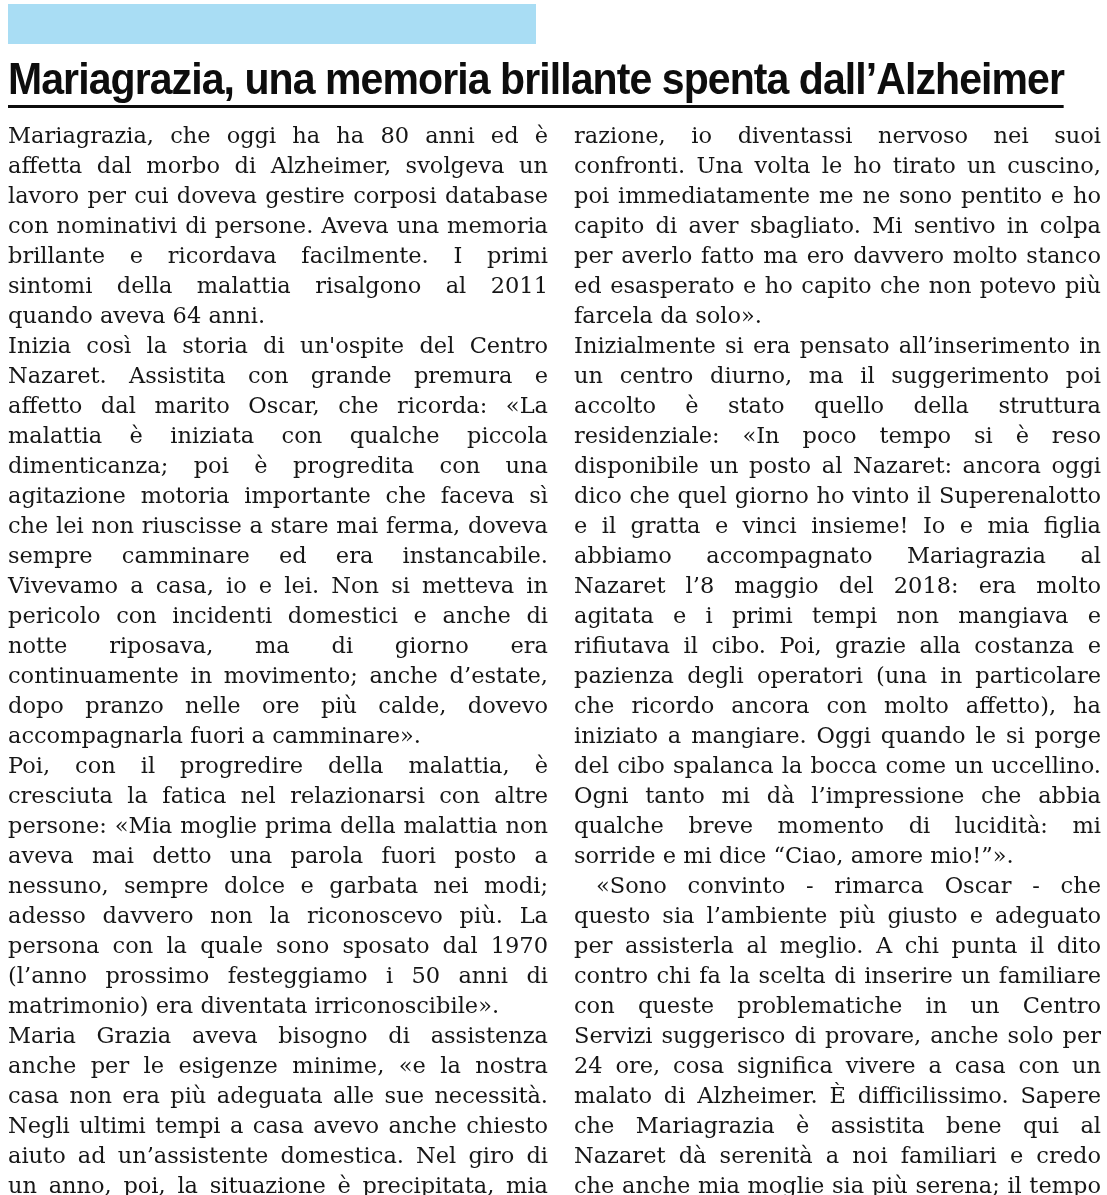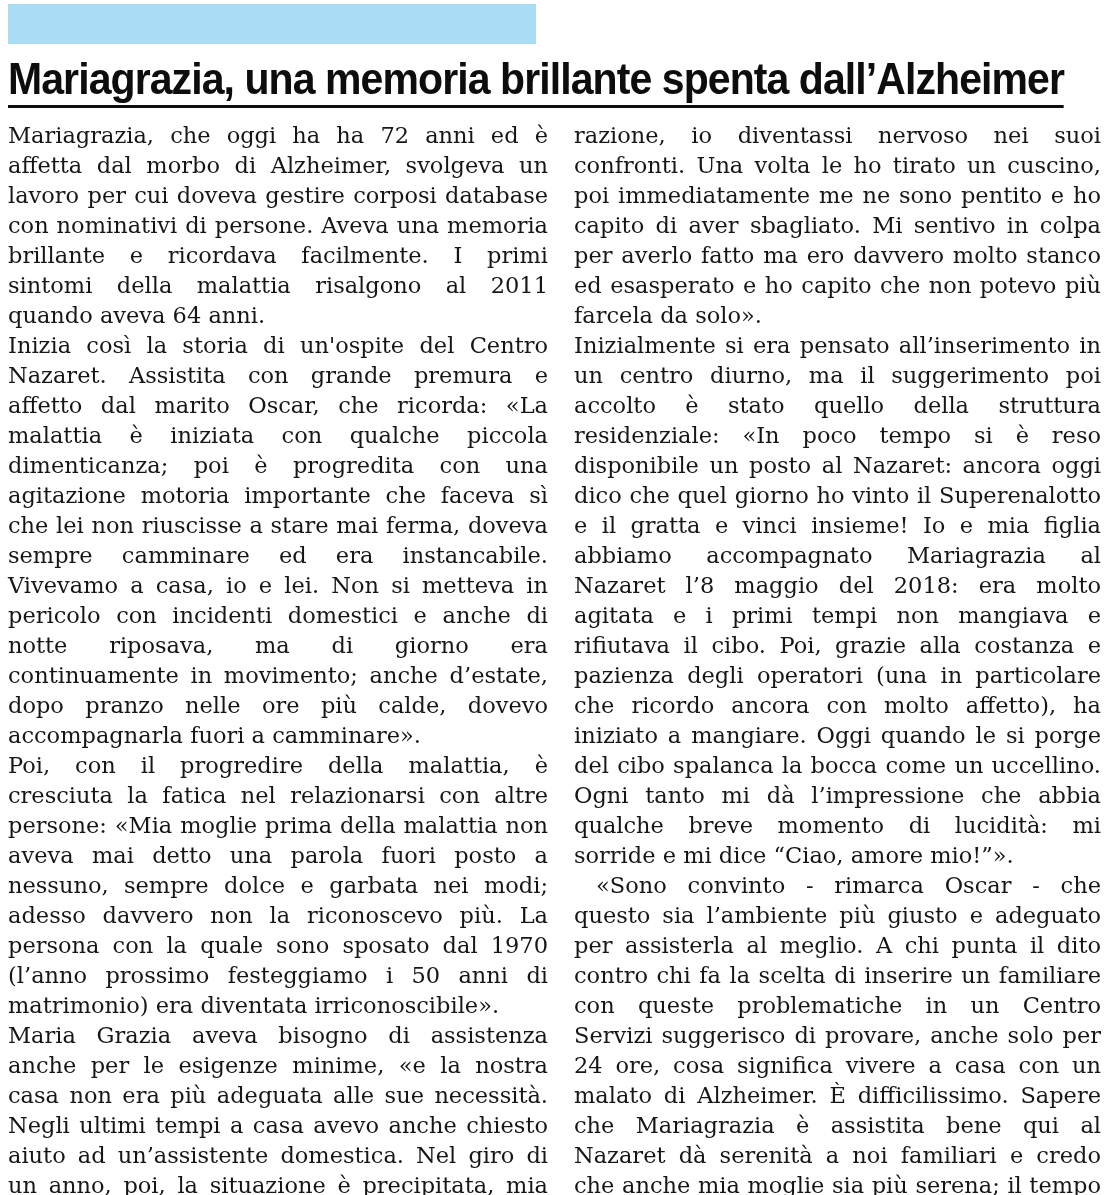--- a/index.html
+++ b/index.html
@@ -56,21 +56,21 @@
 <div class="page">
 
   <div class="kicker-bar" style="background: rgb(169, 221, 244);"></div>
 
   <h1 class="headline">
     <span class="hl-line"><span class="fitline" style="transform: scaleX(0.910836);">Mariagrazia, una memoria brillante spenta dall’Alzheimer</span></span>
   </h1>
 
   <div class="columns">
     <div class="col col-left">
-      <p>Mariagrazia, che oggi ha ha 72 anni ed è affetta dal morbo di Alzheimer, svolgeva un lavoro per cui doveva gestire corposi database con nominativi di persone. Aveva una memoria brillante e ricordava facilmente. I primi sintomi della malattia risalgono al 2011 quando aveva 64 anni.</p>
+      <p>Mariagrazia, che oggi ha ha 80 anni ed è affetta dal morbo di Alzheimer, svolgeva un lavoro per cui doveva gestire corposi database con nominativi di persone. Aveva una memoria brillante e ricordava facilmente. I primi sintomi della malattia risalgono al 2011 quando aveva 64 anni.</p>
       <p>Inizia così la storia di un'ospite del Centro Nazaret. Assistita con grande premura e affetto dal marito Oscar, che ricorda: «La malattia è iniziata con qualche piccola dimenticanza; poi è progredita con una agitazione motoria importante che faceva sì che lei non riuscisse a stare mai ferma, doveva sempre camminare ed era instancabile. Vivevamo a casa, io e lei. Non si metteva in pericolo con incidenti domestici e anche di notte riposava, ma di giorno era continuamente in movimento; anche d’estate, dopo pranzo nelle ore più calde, dovevo accompagnarla fuori a camminare».</p>
       <p>Poi, con il progredire della malattia, è cresciuta la fatica nel relazionarsi con altre persone: «Mia moglie prima della malattia non aveva mai detto una parola fuori posto a nessuno, sempre dolce e garbata nei modi; adesso davvero non la riconoscevo più. La persona con la quale sono sposato dal 1970 (l’anno prossimo festeggiamo i 50 anni di matrimonio) era diventata irriconoscibile».</p>
       <p>Maria Grazia aveva bisogno di assistenza anche per le esigenze minime, «e la nostra casa non era più adeguata alle sue necessità. Negli ultimi tempi a casa avevo anche chiesto aiuto ad un’assistente domestica. Nel giro di un anno, poi, la situazione è precipitata, mia moglie è peggiorata drasticamente. Non riuscivo ad essere più sereno ed è capitato che a casa, preso dall’esaspe-</p>
     </div>
     <div class="col col-right">
       <p>razione, io diventassi nervoso nei suoi confronti. Una volta le ho tirato un cuscino, poi immediatamente me ne sono pentito e ho capito di aver sbagliato. Mi sentivo in colpa per averlo fatto ma ero davvero molto stanco ed esasperato e ho capito che non potevo più farcela da solo».</p>
       <p>Inizialmente si era pensato all’inserimento in un centro diurno, ma il suggerimento poi accolto è stato quello della struttura residenziale: «In poco tempo si è reso disponibile un posto al Nazaret: ancora oggi dico che quel giorno ho vinto il Superenalotto e il gratta e vinci insieme! Io e mia figlia abbiamo accompagnato Mariagrazia al Nazaret l’8 maggio del 2018: era molto agitata e i primi tempi non mangiava e rifiutava il cibo. Poi, grazie alla costanza e pazienza degli operatori (una in particolare che ricordo ancora con molto affetto), ha iniziato a mangiare. Oggi quando le si porge del cibo spalanca la bocca come un uccellino. Ogni tanto mi dà l’impressione che abbia qualche breve momento di lucidità: mi sorride e mi dice “Ciao, amore mio!”».</p>
       <p class="indent"><span>«Sono convinto - rimarca Oscar - che questo sia l’ambiente più giusto e adeguato per assisterla al meglio. A chi punta il dito contro chi fa la scelta di inserire un familiare con queste problematiche in un Centro Servizi suggerisco di provare, anche solo per 24 ore, cosa significa vivere a casa con un malato di Alzheimer. È difficilissimo. Sapere che Mariagrazia è assistita bene qui al Nazaret dà serenità a noi familiari e credo che anche mia moglie sia più serena; il tempo che riusciamo a trascorrere con lei quando veniamo a trovarla ha sicuramente una qualità diversa rispetto a quando stavamo in casa con lei, esasperati dalla situazione».</span> </p>
     </div>
   </div>

